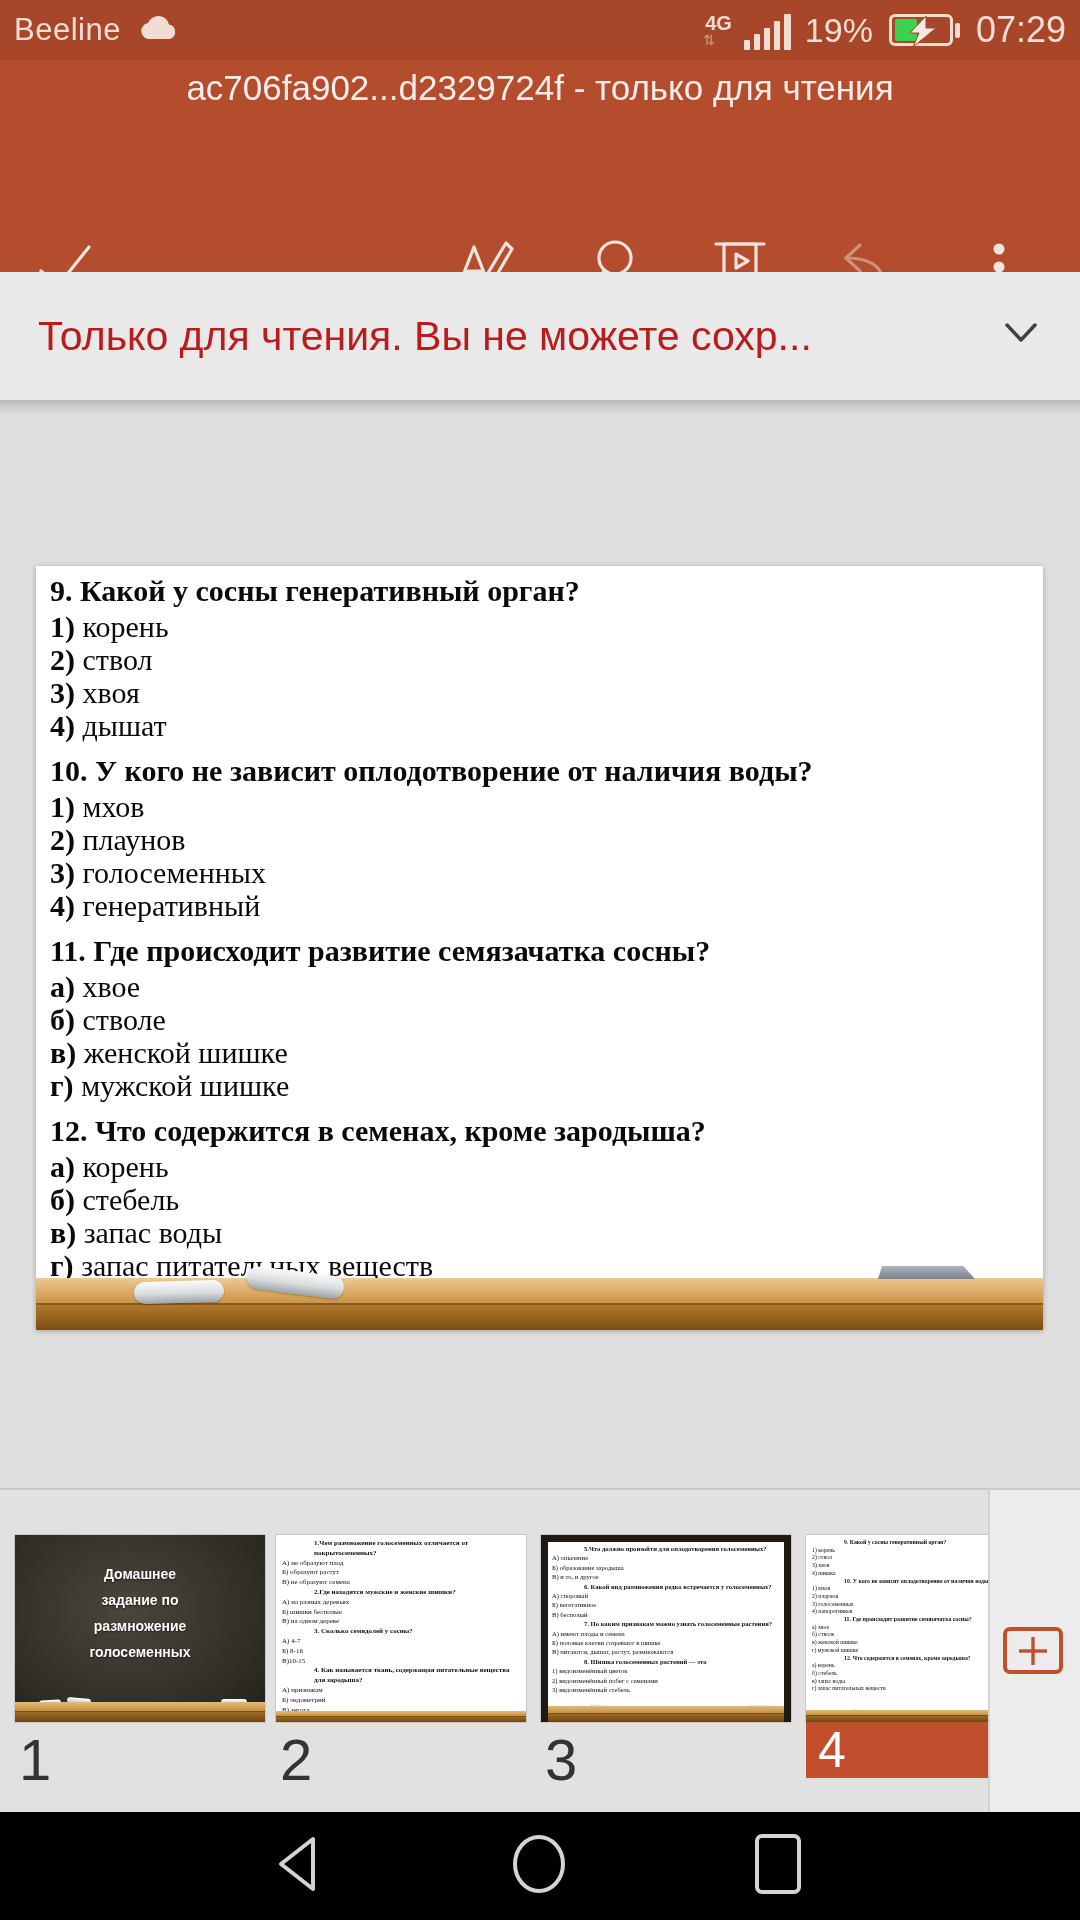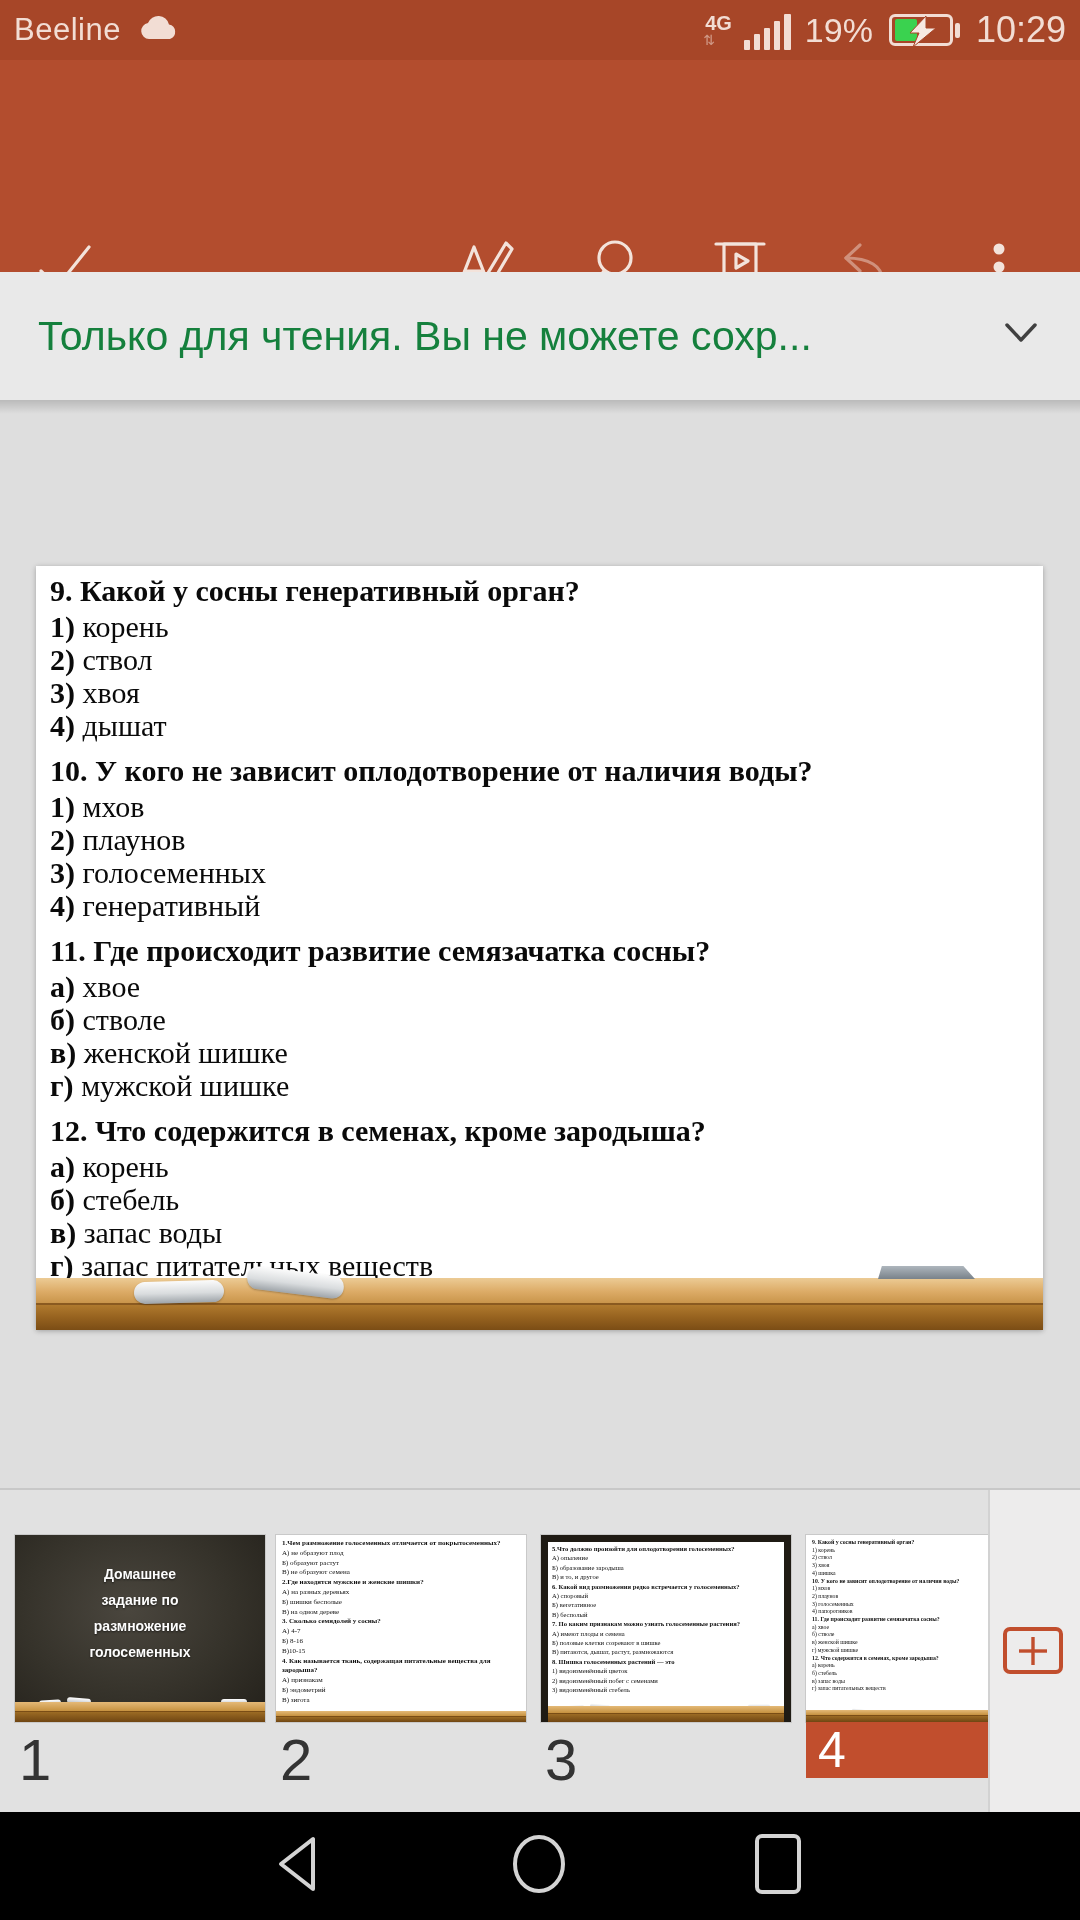--- a/index.html
+++ b/index.html
@@ -29,21 +29,21 @@
   
   .appbar{position:absolute;left:0;top:60px;width:1080px;height:212px;background:#b34d2e;}
   .app-title{position:absolute;left:0;top:8px;width:100%;text-align:center;color:#f7ede8;font-size:35px;}
   .tool{position:absolute;top:207px;width:72px;height:72px;transform:translate(-50%,-50%);
         display:flex;align-items:center;justify-content:center;cursor:pointer;}
   .tool svg{stroke:#f3e3db;fill:none;stroke-width:3.2;stroke-linecap:round;stroke-linejoin:round;}
   .tool.dim{opacity:.45;}
 
   
   .notice{position:absolute;left:0;top:272px;width:1080px;height:128px;background:#e9e9e9;}
-  .notice-text{position:absolute;left:38px;top:0;height:128px;line-height:128px;font-size:41px;color:#15803d;
+  .notice-text{position:absolute;left:38px;top:0;height:128px;line-height:128px;font-size:41px;color:#b91c1c;
                white-space:nowrap;}
   .notice-chevron{position:absolute;right:42px;top:50px;cursor:pointer;}
   .canvas-shadow{position:absolute;left:0;top:400px;width:1080px;height:14px;
                  background:linear-gradient(rgba(0,0,0,.16),rgba(0,0,0,0));}
 
   
   .slide{position:absolute;left:36px;top:566px;width:1007px;height:764px;background:#ffffff;
          box-shadow:0 1px 5px rgba(0,0,0,.28);}
   .slide-text{position:absolute;left:14px;top:6px;right:10px;font-family:"Liberation Serif",serif;color:#0a0a0a;}
   .q-heading{font-size:30px;font-weight:bold;line-height:38px;margin-top:10px;}
@@ -72,21 +72,21 @@
   .board{background:radial-gradient(ellipse at 45% 40%,#4a463e 0%,#35322a 55%,#23201a 100%);}
   .board-title{position:absolute;left:0;top:26px;width:100%;text-align:center;color:#fdfdfd;font-weight:bold;
                font-size:14px;line-height:26px;text-shadow:0 1px 2px rgba(0,0,0,.6);}
   .mini-tray{position:absolute;left:0;bottom:0;width:100%;}
   .mini-tray .mt-top{height:9px;background:linear-gradient(180deg,#e4b977,#c6913f);border-bottom:1px solid #7a4d15;}
   .mini-tray .mt-front{height:10px;background:linear-gradient(180deg,#9c6b24,#6f4512);}
   .mini-chalk{position:absolute;background:linear-gradient(180deg,#fff,#b9bdc1);border-radius:3px;height:6px;}
   
   .tlines{position:absolute;left:6px;top:4px;right:4px;font-family:"Liberation Serif",serif;color:#111;}
   .t-line{font-size:7px;line-height:9.8px;}
-  .t-line.b{font-weight:bold;}
+  .t-line.b{font-weight:bold;margin-left:32px;}
   .thumb3-frame{box-sizing:border-box;border:7px solid #1f1b14;border-bottom:none;background:#fff;}
   .thumb3-frame .tlines{left:4px;top:2px;right:2px;}
   .thumb3-frame .t-line{font-size:6.6px;line-height:9.4px;}
   .thumb4 .t-line{font-size:5.8px;line-height:7.7px;}
   .sel-label{position:absolute;left:806px;top:1722px;width:250px;height:56px;background:#c14e2d;z-index:2;
              color:#fff;font-size:50px;line-height:56px;padding-left:12px;box-sizing:border-box;cursor:pointer;}
   .right-strip{position:absolute;left:988px;top:1490px;width:92px;height:322px;background:#edecec;
                border-left:2px solid #d2d2d2;z-index:4;box-sizing:border-box;}
   .add-btn{position:absolute;left:1003px;top:1627px;width:60px;height:47px;border:4px solid #c14e2d;
            border-radius:7px;z-index:5;display:flex;align-items:center;justify-content:center;cursor:pointer;
@@ -126,25 +126,26 @@
       <span class="pct">19%</span>
       <span style="display:flex;align-items:center">
         <span class="battery">
             <span class="battery-fill"></span>
           <svg class="battery-bolt" width="48" height="34" viewBox="0 0 48 34">
               <polygon points="26,1 10,18 19,18 13,32 36,13 26,13" fill="#f6e9e3" stroke="#a74628" stroke-width="1"></polygon>
             </svg>
         </span>
         <span class="battery-nub"></span>
       </span>
-      <span class="clock">10:29</span>
+      <span class="clock">07:29</span>
     </div>
   </div>
 
   <div class="appbar">
+    <div class="app-title">ac706fa902...d2329724f - только для чтения</div>
 
     <div class="tool" style="left:65px">
       <svg width="64" height="64" viewBox="0 0 64 64">
           <polyline points="8,36 24,52 56,12"></polyline>
         </svg>
     </div>
     <div class="tool" style="left:486px">
       <svg width="64" height="64" viewBox="0 0 64 64">
         <path d="M6,48 L20,12 L34,48"></path>
           <line x1="11" y1="36" x2="29" y2="36"></line>

